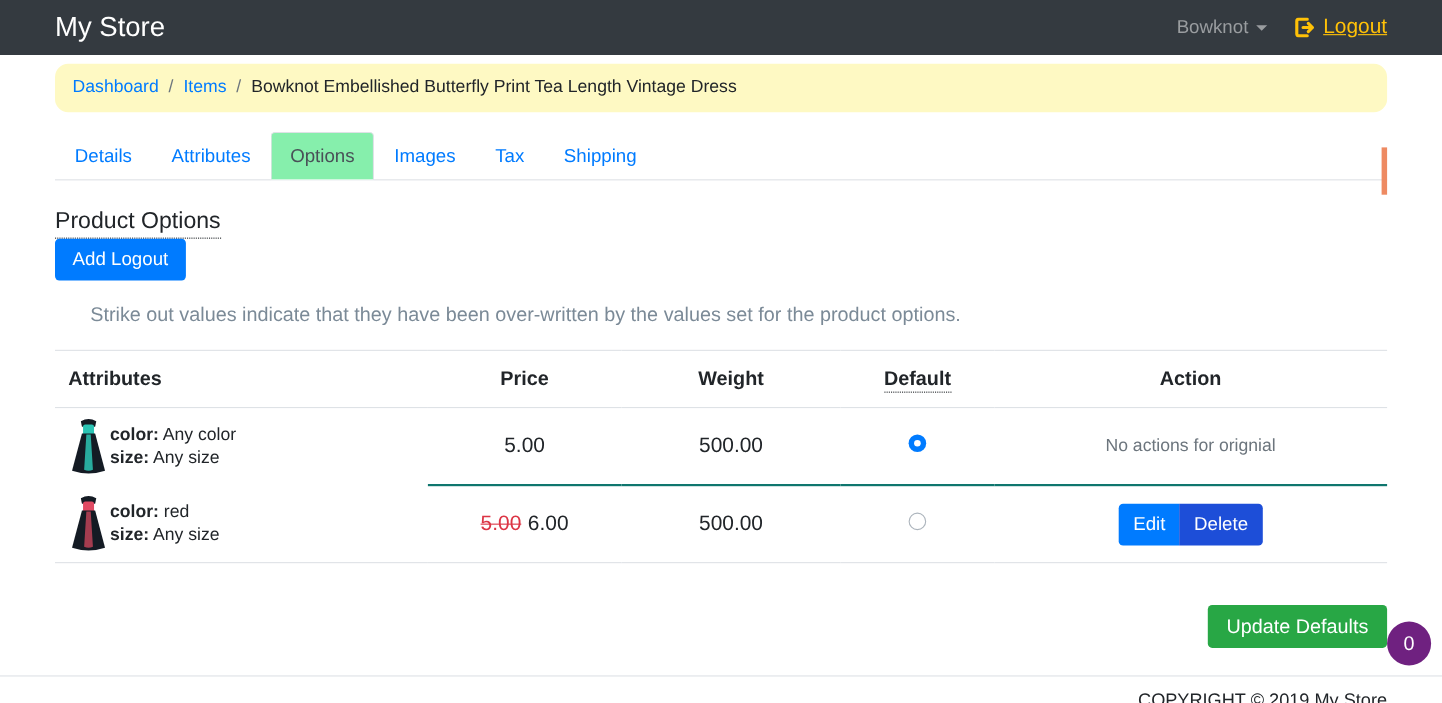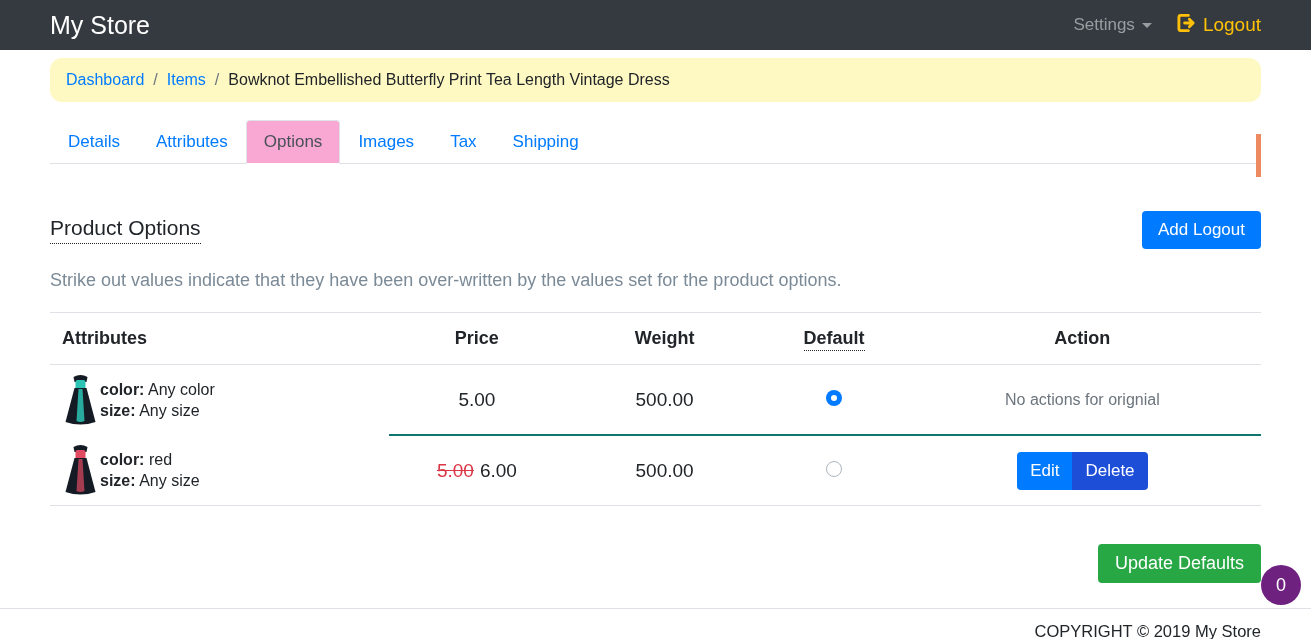--- a/index.html
+++ b/index.html
@@ -11,44 +11,44 @@
   a { text-decoration:none; }
 
   
   .navbar { height:50px; background:#343a40; display:flex; align-items:center; padding:0 50px; }
   .brand { color:#fff; font-size:25px; margin-right:26px; cursor:pointer; }
   .nav-links { display:flex; align-items:center; }
   .nav-item { color:#9a9da0; font-size:17px; padding:8px 8px; margin-right:7px; display:inline-flex; align-items:center; cursor:pointer; }
   .caret { width:0; height:0; border-left:5px solid transparent; border-right:5px solid transparent;
            border-top:5px solid currentColor; display:inline-block; margin-left:7px; }
   .nav-right { margin-left:auto; display:flex; align-items:center; }
-  .logout { color:#ffc107; font-size:19px; display:inline-flex; gap:7px; padding:8px 0 8px 10px; cursor:pointer; }
+  .logout { color:#ffc107; font-size:19px; display:inline-flex; align-items:center; gap:7px; padding:8px 0 8px 10px; cursor:pointer;text-decoration:underline; }
 
   
   .breadcrumb { margin:8px 50px 0; background:#fef9c3; border-radius:12px; padding:13px 16px;
                 display:flex; gap:9px; font-size:16px; align-items:center; }
   .breadcrumb a { color:#007bff; cursor:pointer; }
   .breadcrumb .sep { color:#6c757d; }
   .breadcrumb .current { color:#212529; }
 
   
   .tabs { margin:18px 50px 0; display:flex; border-bottom:1px solid #dee2e6; }
   .tab { padding:11px 17px; font-size:17px; color:#007bff; cursor:pointer; margin-bottom:-1px;
          border:1px solid transparent; border-top-left-radius:4px; border-top-right-radius:4px; }
-  .tab.active { color:#495057; background:#f9a8d4; border-color:#dee2e6 #dee2e6 #fff; }
+  .tab.active { color:#495057; background:#86efac; border-color:#dee2e6 #dee2e6 #fff; }
   .scroll-thumb { position:absolute; top:134px; right:50px; width:5px; height:43px; background:#ee8a62; }
 
   
   .content { margin:0 50px; }
-  .options-header { display:flex; justify-content:space-between; align-items:flex-start; margin-top:47px; }
+  .options-header { display:flex; justify-content:space-between; align-items:flex-start; margin-top:20px;flex-direction:column; }
   .product-options-title { font-size:21px; font-weight:400; color:#212529;
                            border-bottom:1px dotted #212529; padding-bottom:3px; align-self:flex-start; margin-top:5px; }
   .btn { border:none; border-radius:4px; color:#fff; cursor:pointer; font-family:inherit; }
   .btn-add { background:#007bff; font-size:17px; padding:9px 16px; }
-  .note { margin-top:21px; font-size:18px; color:#7b8a97; }
+  .note { margin-top:21px; font-size:18px; color:#7b8a97;margin-left:32px; }
 
   
   table { width:100%; border-collapse:collapse; margin-top:21px; border-bottom:1px solid #dee2e6; }
   col.c-attr   { width:28%; }
   col.c-price  { width:14.5%; }
   col.c-weight { width:16.5%; }
   col.c-default{ width:11.5%; }
   col.c-action { width:29.5%; }
   th { border-top:1px solid #dee2e6; border-bottom:1px solid #dee2e6; padding:15px 12px;
        font-size:18px; text-align:center; color:#212529; }
@@ -87,21 +87,21 @@
   .footer { margin-top:25px; border-top:1px solid #dee2e6; padding:13px 50px 0; text-align:right;
             font-size:16.5px; color:#212529; }
 </style>
 </head>
 <body>
 
 <nav class="navbar">
   <span class="brand">My Store</span>
   <div class="nav-right">
     <span class="nav-item">
-        <span>Settings</span>
+        <span>Bowknot</span>
         <span class="caret"></span>
       </span>
     <span class="logout">
       <svg class="logout-icon" width="19" height="18" viewBox="0 0 20 18">
         <path d="M12 1 H4 a2 2 0 0 0 -2 2 v12 a2 2 0 0 0 2 2 h8" fill="none" stroke="#ffc107" stroke-width="3" stroke-linecap="round"></path>
         <path d="M8 9 h9 m-4 -4 l4 4 l-4 4" fill="none" stroke="#ffc107" stroke-width="3" stroke-linecap="round" stroke-linejoin="round"></path>
       </svg>
       <span>Logout</span>
     </span>
   </div>

